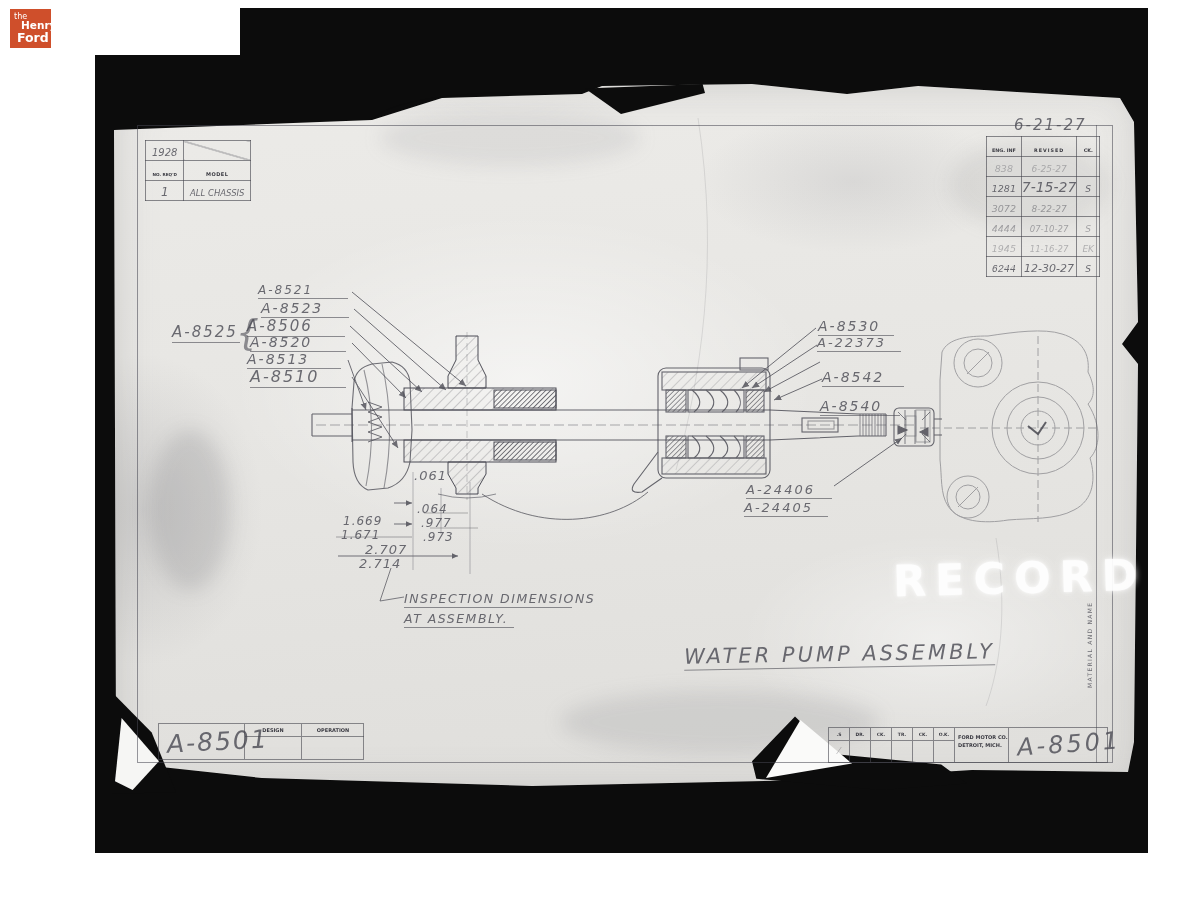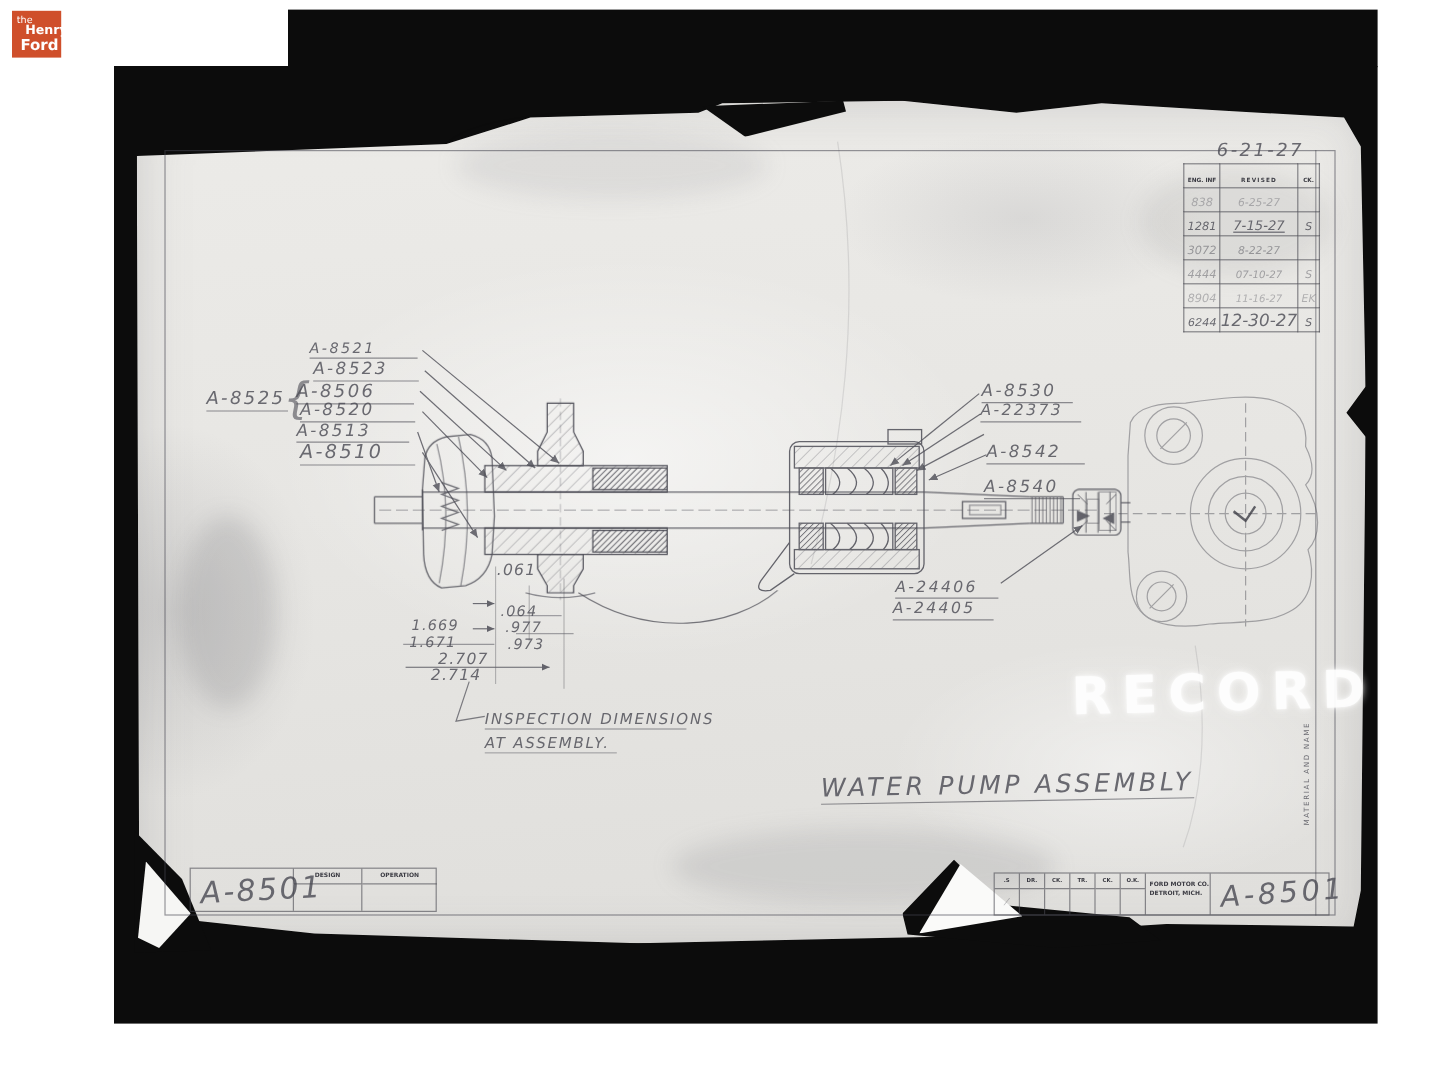--- a/index.html
+++ b/index.html
@@ -201,59 +201,77 @@
       <path d="M336,537 H412" opacity=".6"></path>
       <path d="M338,556 H458" marker-end="url(#arr)"></path>
       <path d="M413,472 V570 M441,488 V534 M470,482 V574" opacity=".45"></path>
     </g>
 
     <g stroke="#4d4d56" fill="none" stroke-width="1" opacity=".7">
       <path d="M404,597 L380,601 L391,568"></path>
     </g>
   </svg>
 
+  <div class="abs" style="left:145px;top:140px;">
+    <table style="width:106px;">
+      <tbody>
+          <tr style="height:13px;">
+        <td style="width:38px;"><span class="hand" style="font-size:10px;">1928</span></td>
+        <td style="width:66px;background:linear-gradient(to top right,transparent 48%,rgba(77,77,86,.5) 49%,rgba(77,77,86,.5) 51%,transparent 52%);"></td>
+      </tr>
+      <tr style="height:11px;">
+        <td><span class="print" style="font-size:4.2px;font-weight:bold;">NO. REQ'D</span></td>
+        <td><span class="print" style="font-size:5px;font-weight:bold;letter-spacing:.5px;">MODEL</span></td>
+      </tr>
+      <tr style="height:17px;">
+        <td><span class="hand" style="font-size:12px;">1</span></td>
+        <td><span class="hand" style="font-size:8.5px;">ALL CHASSIS</span></td>
+      </tr>
+    </tbody>
+      </table>
+  </div>
 
   <div class="abs hand" style="left:1014px;top:116px;font-size:15px;letter-spacing:2px;">6-21-27</div>
 
   <div class="abs" style="left:986px;top:136px;">
     <table style="width:114px;">
       <tbody>
           <tr style="height:12px;">
         <td style="width:36px;"><span class="print" style="font-size:4.8px;font-weight:bold;">ENG. INF</span></td>
         <td style="width:54px;"><span class="print" style="font-size:4.8px;font-weight:bold;letter-spacing:1px;">REVISED</span></td>
         <td style="width:24px;"><span class="print" style="font-size:4.8px;font-weight:bold;">CK.</span></td>
       </tr>
       <tr style="height:13px;" class="faint1">
         <td><span class="hand" style="font-size:9.5px;">838</span></td>
         <td><span class="hand" style="font-size:9px;">6-25-27</span></td>
         <td><span class="hand" style="font-size:9px;"></span></td>
       </tr>
       <tr style="height:13px;">
         <td><span class="hand" style="font-size:9.5px;">1281</span></td>
-        <td><span class="hand" style="font-size:11px;text-decoration:underline;">7-15-27</span></td>
+        <td><span class="hand" style="font-size:14px;">7-15-27</span></td>
         <td><span class="hand" style="font-size:9px;">S</span></td>
       </tr>
       <tr style="height:13px;" class="faint2">
         <td><span class="hand" style="font-size:9.5px;">3072</span></td>
         <td><span class="hand" style="font-size:9px;">8-22-27</span></td>
         <td><span class="hand" style="font-size:9px;"></span></td>
       </tr>
       <tr style="height:13px;" class="faint3">
         <td><span class="hand" style="font-size:9.5px;margin-top:18px;">4444</span></td>
         <td><span class="hand" style="font-size:8.5px;">07-10-27</span></td>
         <td><span class="hand" style="font-size:9px;">S</span></td>
       </tr>
       <tr style="height:13px;" class="faint1">
-        <td><span class="hand" style="font-size:9.5px;">8904</span></td>
+        <td><span class="hand" style="font-size:9.5px;">1945</span></td>
         <td><span class="hand" style="font-size:8.5px;">11-16-27</span></td>
         <td><span class="hand" style="font-size:9px;">EK</span></td>
       </tr>
       <tr style="height:14px;">
         <td><span class="hand" style="font-size:10px;font-family:Liberation Mono, monospace;">6244</span></td>
-        <td><span class="hand" style="font-size:14px;">12-30-27</span></td>
+        <td><span class="hand" style="font-size:11px;">12-30-27</span></td>
         <td><span class="hand" style="font-size:9px;">S</span></td>
       </tr>
     </tbody>
       </table>
   </div>
 
   <div class="abs hand hand-u" style="left:258px;top:283px;font-size:12px;letter-spacing:2px;width:90px;">A-8521</div>
   <div class="abs hand hand-u" style="left:261px;top:300px;font-size:14px;letter-spacing:2px;width:88px;">A-8523</div>
   <div class="abs hand hand-u" style="left:247px;top:317px;font-size:15px;letter-spacing:2px;width:98px;">A-8506</div>
   <div class="abs hand hand-u" style="left:250px;top:334px;font-size:14px;letter-spacing:2px;width:96px;">A-8520</div>

